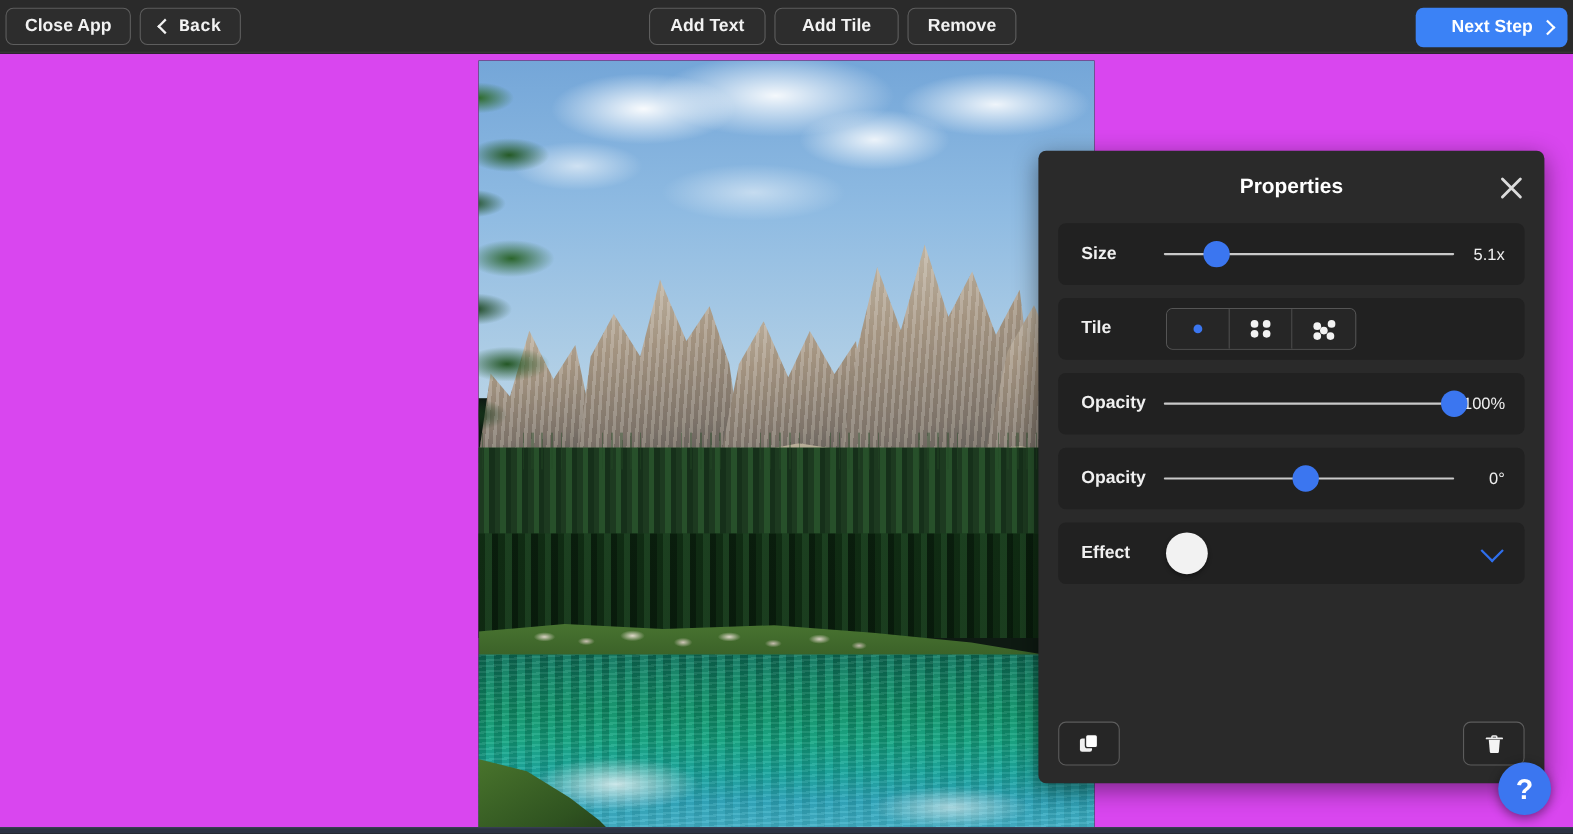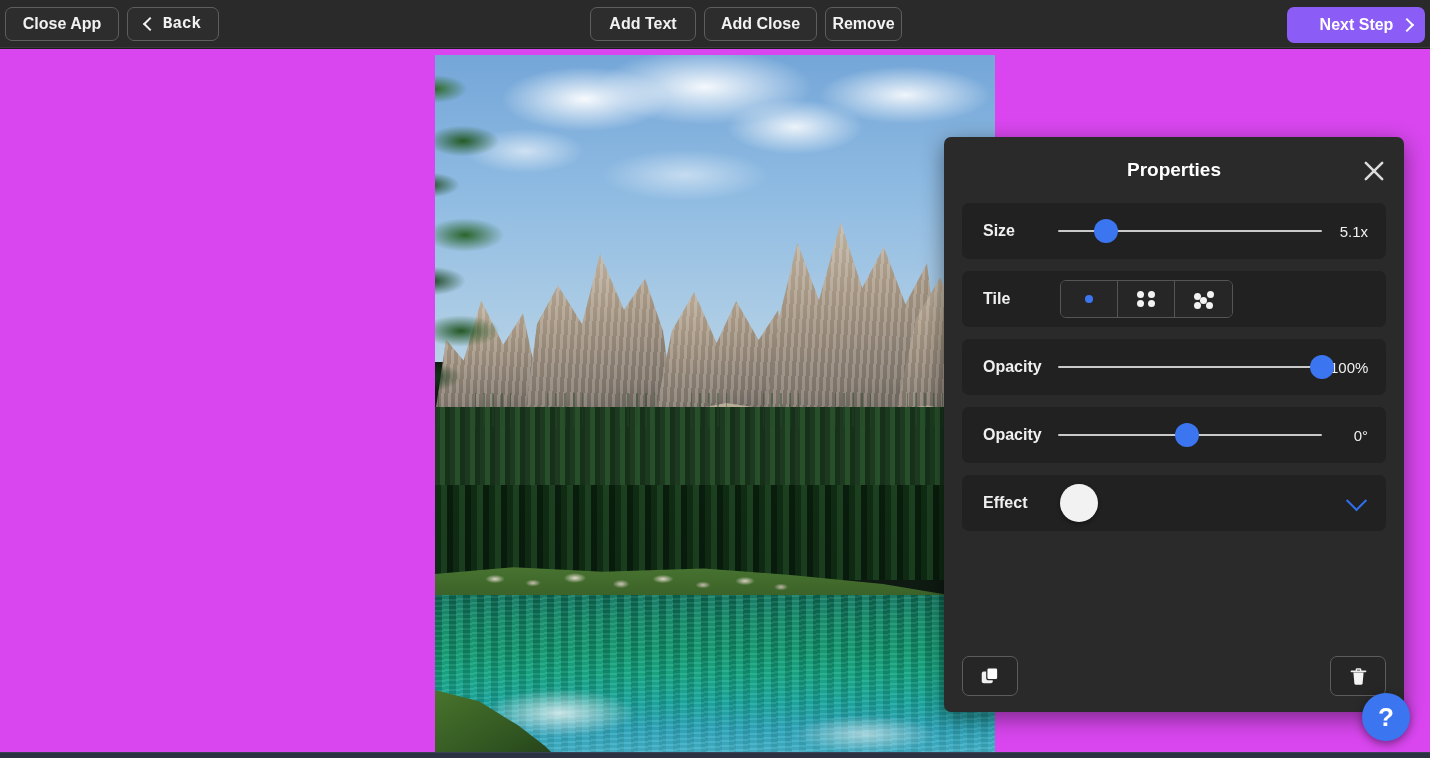--- a/index.html
+++ b/index.html
@@ -48,29 +48,29 @@
     gap: 7px;
     cursor: pointer;
     padding: 0 14px;
     white-space: nowrap;
   }
 
   #btn-close-app { left: 5px; width: 114px; }
   #btn-back      { left: 127px; width: 92px; font-family: Liberation Mono, monospace; }
   #btn-add-text  { left: 590px; width: 106px; }
   #btn-add-logo  { left: 704px; width: 113px; }
-  #btn-remove    { left: 825px; width: 77px; }
+  #btn-remove    { left: 825px; width: 99px; }
 
   #btn-next-step {
     position: absolute;
     top: 7px;
     right: 5px;
     height: 36px;
     width: 138px;
-    background: #8b5cf6;
+    background: #3b82f6;
     border: none;
     border-radius: 7px;
     color: #ffffff;
     font-size: 16px;
     font-weight: bold;
     display: flex;
     align-items: center;
     justify-content: center;
     gap: 8px;
     cursor: pointer;
@@ -478,21 +478,21 @@
     <button class="tb-btn" id="btn-back">
       <span class="chev left"></span>
       <span>Back</span>
     </button>
 
     <button class="tb-btn" id="btn-add-text">
       <span>Add Text</span>
     </button>
 
     <button class="tb-btn" id="btn-add-logo">
-      <span>Add Close</span>
+      <span>Add Tile</span>
     </button>
 
     <button class="tb-btn" id="btn-remove">
       <span>Remove</span>
     </button>
 
     <button id="btn-next-step">
       <span>Next Step</span>
       <span class="chev right"></span>
     </button>

